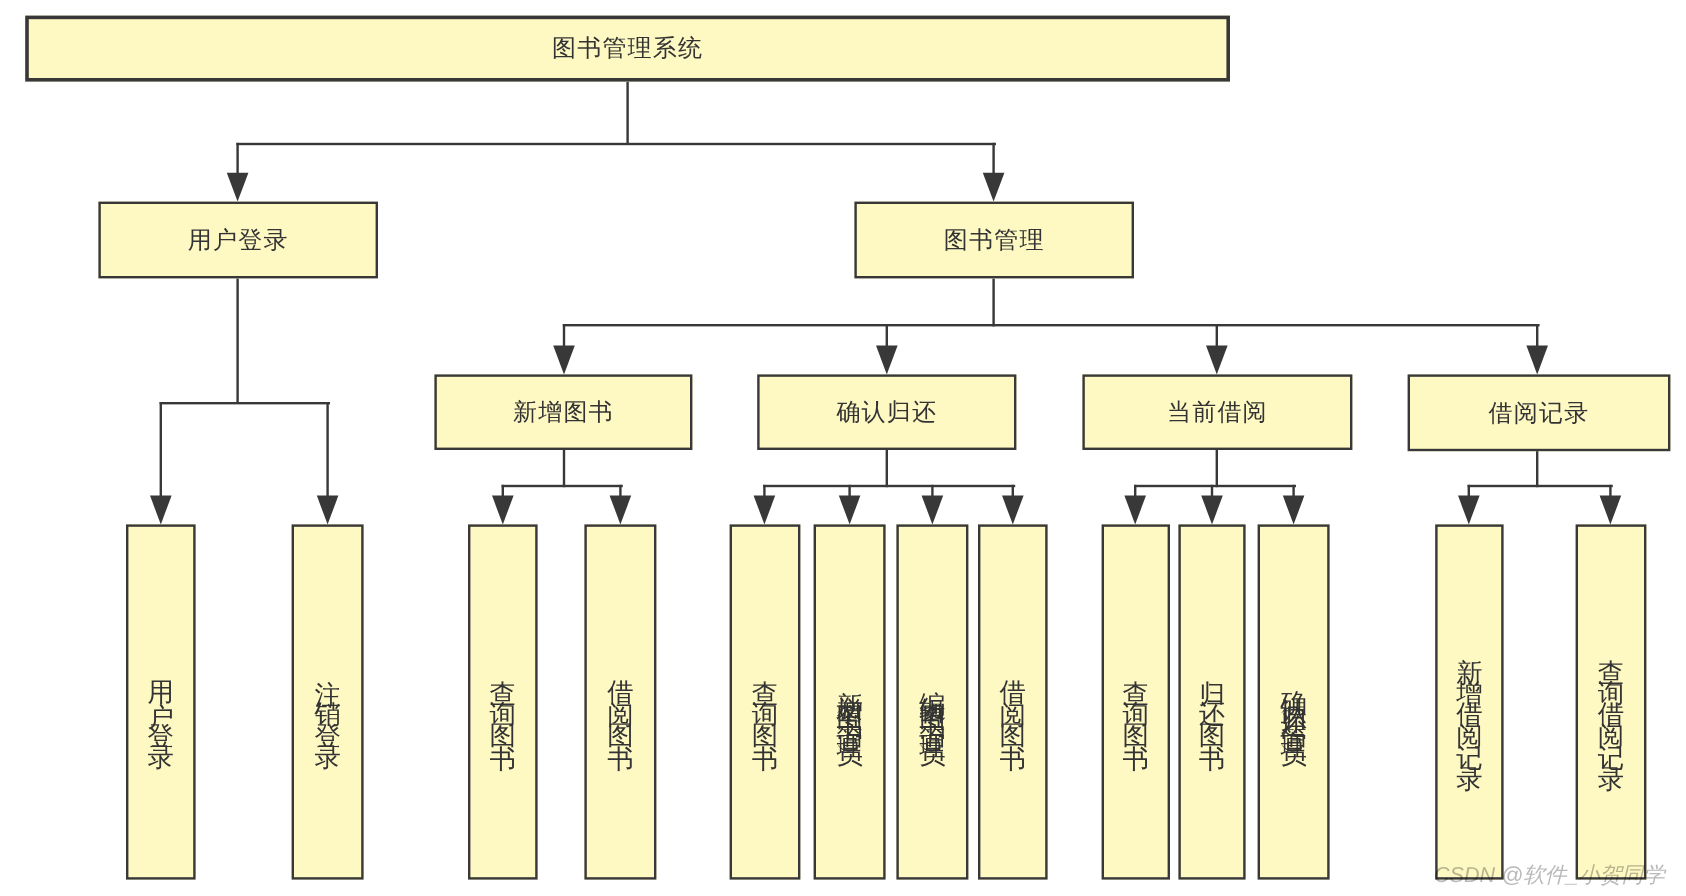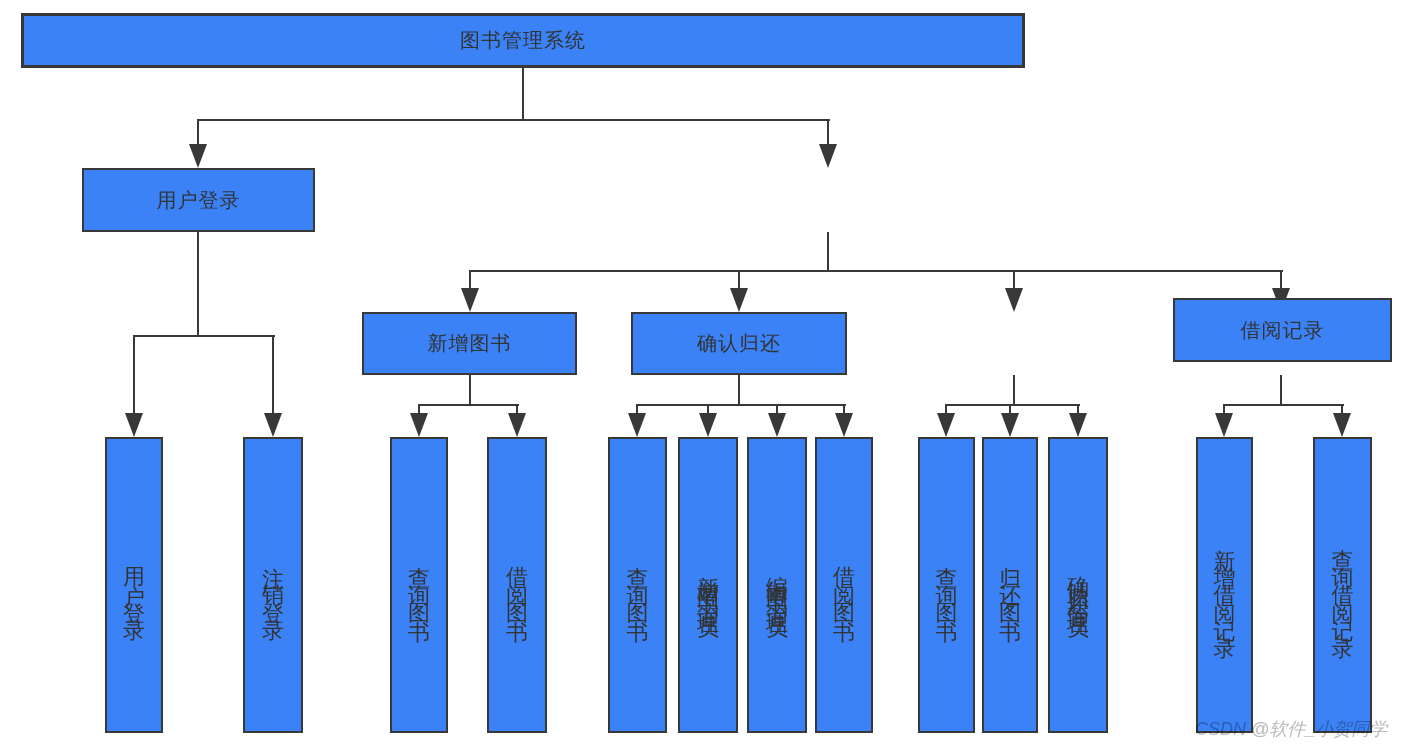--- a/index.html
+++ b/index.html
@@ -13,21 +13,21 @@
     position: relative;
     width: 1405px;
     height: 747px;
     background: var(--bg);
     overflow: hidden;
     font-family: "Liberation Sans", "DejaVu Sans", sans-serif;
   }
   .box {
     position: absolute;
     box-sizing: border-box;
-    background: #3b82f6;
+    background: #fef9c3;
     border: 2px solid var(--line);
     display: flex;
     align-items: center;
     justify-content: center;
     z-index: 2;
   }
   .box.root { border-width: 3px; }
   .lbl {
     color: var(--text);
     font-size: 20px;
@@ -75,28 +75,34 @@
 
 <div id="canvas">
 
   <div class="box root" style="left:21px;top:13px;width:1004px;height:55px;">
     <span class="lbl">图书管理系统</span>
   </div>
 
   <div class="box" style="left:82px;top:168px;width:233px;height:64px;">
     <span class="lbl">用户登录</span>
   </div>
+  <div class="box" style="left:712px;top:168px;width:233px;height:64px;">
+    <span class="lbl">图书管理</span>
+  </div>
 
   <div class="box" style="left:362px;top:312px;width:215px;height:63px;">
     <span class="lbl">新增图书</span>
   </div>
   <div class="box" style="left:631px;top:312px;width:216px;height:63px;">
     <span class="lbl">确认归还</span>
   </div>
-  <div class="box" style="left:1173px;top:298px;width:219px;height:64px;">
+  <div class="box" style="left:902px;top:312px;width:225px;height:63px;">
+    <span class="lbl">当前借阅</span>
+  </div>
+  <div class="box" style="left:1173px;top:312px;width:219px;height:64px;">
     <span class="lbl">借阅记录</span>
   </div>
 
   <div class="box leaf" style="left:105px;width:58px;">
     <span class="vtext" style="letter-spacing: 18px;">用户登录</span>
   </div>
   <div class="box leaf" style="left:243px;width:60px;">
     <span class="vtext" style="letter-spacing: 18px;">注销登录</span>
   </div>
 

